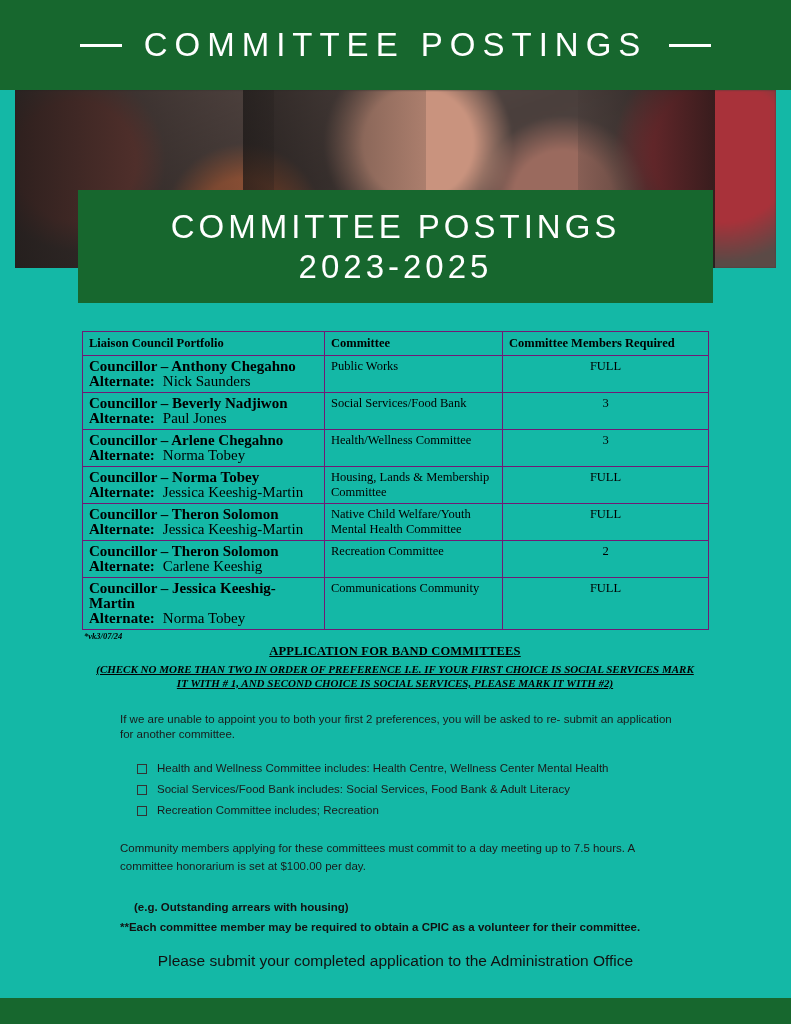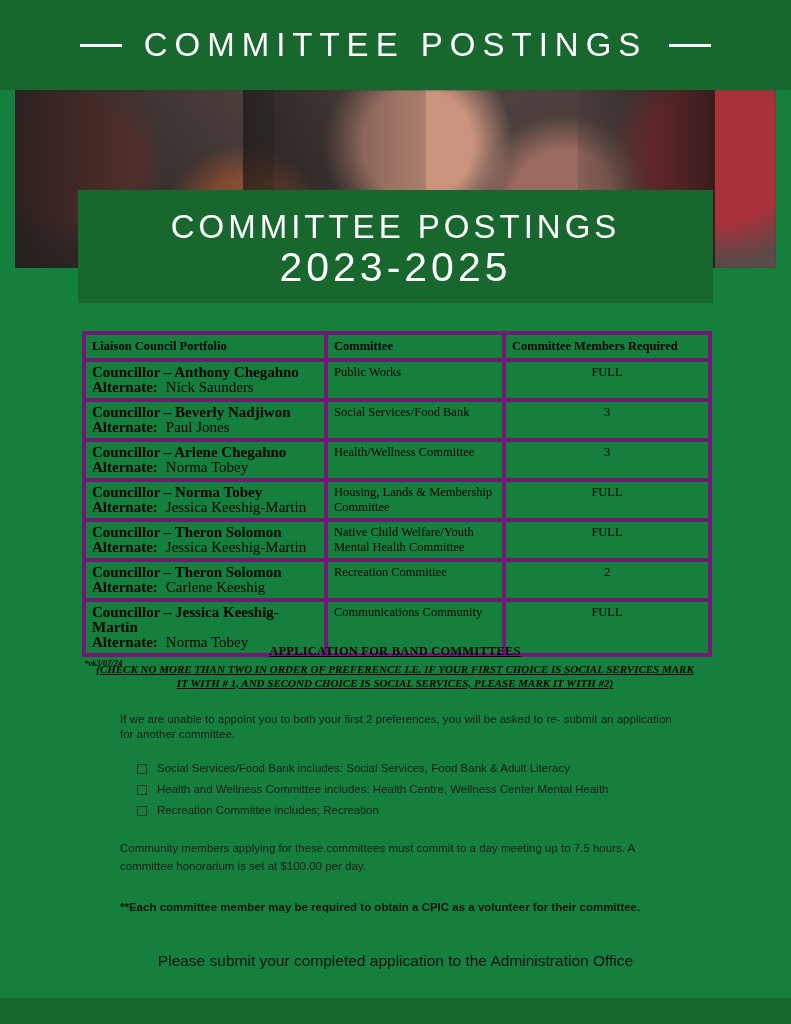--- a/index.html
+++ b/index.html
@@ -11,21 +11,21 @@
     height: 1024px;
     background: #ffffff;
     font-family: "Liberation Sans", sans-serif;
     overflow: hidden;
     position: relative;
   }
   .page {
     width: 791px;
     height: 1024px;
     position: relative;
-    background: #15803d;
+    background: #14b8a6;
     text-decoration: underline;
   }
 
   
   .header-band {
     position: absolute;
     top: 0; left: 0;
     width: 791px;
     height: 90px;
     background: #17672e;
@@ -111,42 +111,42 @@
   }
   .title-box .t1 {
     color: #ffffff;
     font-size: 33px;
     letter-spacing: 4px;
     line-height: 40px;
     white-space: nowrap;
   }
   .title-box .t2 {
     color: #ffffff;
-    font-size: 41px;
+    font-size: 33px;
     letter-spacing: 4px;
     line-height: 40px;
     white-space: nowrap;
   }
 
   
   .tbl-wrap {
     position: absolute;
     top: 331px;
     left: 82px;
     width: 626px;
   }
   table.committee {
     border-collapse: collapse;
     width: 626px;
     font-family: "Liberation Serif", serif;
     table-layout: fixed;
   }
   table.committee th,
   table.committee td {
-    border: 4px solid #701a75;
+    border: 1px solid #701a75;
     vertical-align: top;
     padding: 3px 6px;
   }
   table.committee thead th {
     font-size: 12.5px;
     font-weight: bold;
     text-align: left;
     padding-top: 4px;
     padding-bottom: 4px;
   }
@@ -385,35 +385,36 @@
   </div>
 
   <div class="app-section">
     <div class="app-title">APPLICATION FOR BAND COMMITTEES</div>
     <div class="app-sub">(CHECK NO MORE THAN TWO IN ORDER OF PREFERENCE I.E. IF YOUR FIRST CHOICE IS SOCIAL SERVICES MARK IT WITH # 1, AND SECOND CHOICE IS SOCIAL SERVICES, PLEASE MARK IT WITH #2)</div>
     <div class="app-para">If we are unable to appoint you to both your first 2 preferences, you will be asked to re- submit an application for another committee.</div>
 
     <div class="checklist">
       <div class="check-item">
         <span class="checkbox"></span>
-        <span>Social Services/Food Bank includes: Social Services, Food Bank &amp; Adult Literacy</span>
+        <span>Health and Wellness Committee includes: Health Centre, Wellness Center Mental Health</span>
       </div>
       <div class="check-item">
         <span class="checkbox"></span>
-        <span>Health and Wellness Committee includes: Health Centre, Wellness Center Mental Health</span>
+        <span>Social Services/Food Bank includes: Social Services, Food Bank &amp; Adult Literacy</span>
       </div>
       <div class="check-item">
         <span class="checkbox"></span>
         <span>Recreation Committee includes; Recreation</span>
       </div>
     </div>
 
     <div class="app-para2">Community members applying for these committees must commit to a day meeting up to 7.5 hours. A committee honorarium is set at $100.00 per day.</div>
 
     <div class="note-block">
+      <div class="indent">(e.g. Outstanding arrears with housing)</div>
       <div>**Each committee member may be required to obtain a CPIC as a volunteer for their committee.</div>
     </div>
   </div>
 
   <div class="footer-text">Please submit your completed application to the Administration Office</div>
   <div class="footer-band"></div>
 
 </div>
 
 </body></html>

